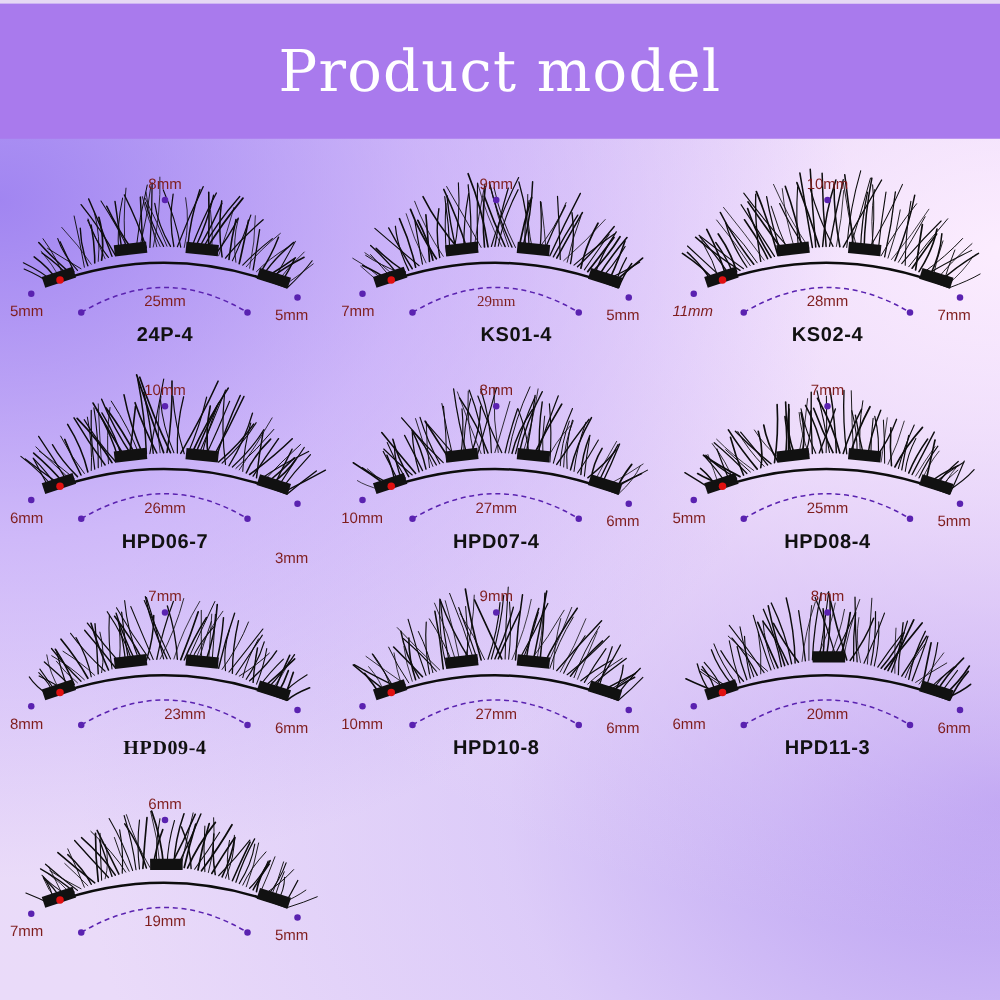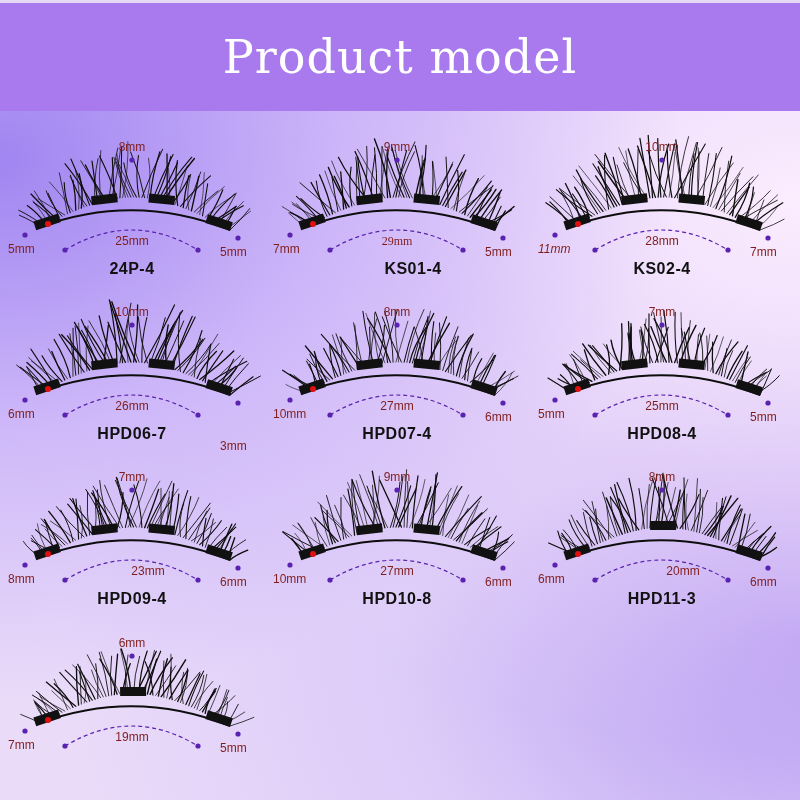--- a/index.html
+++ b/index.html
@@ -732,21 +732,21 @@
       <circle cx="65" cy="118" r="2.6" fill="#5a22b0"></circle>
       <circle cx="198" cy="118" r="2.6" fill="#5a22b0"></circle>
       <circle cx="132" cy="28" r="2.6" fill="#5a22b0"></circle>
       <circle cx="25" cy="103" r="2.6" fill="#5a22b0"></circle>
       <circle cx="238" cy="106" r="2.6" fill="#5a22b0"></circle>
     </svg>
     <span class="lbl lbl-top" style="left:132px; top:8px;">7mm</span>
     <span class="lbl" style="left:8px; top:110px;">8mm</span>
     <span class="lbl lbl-mid" style="left:132px; top:102px;margin-left:16px;">23mm</span>
     <span class="lbl" style="left:220px; top:113px;">6mm</span>
-    <span class="model-name" style="left:132px; top:128px;">HPD09-4</span>
+    <span class="model-name" style="left:132px; top:128px;font-family:Liberation Serif, serif;">HPD09-4</span>
   </div>
     <div class="cell" style="left: 265px; top: 462px;">
     <svg class="lash-svg" width="270" height="160" viewBox="0 0 270 160">
       <g class="lashes">
           <path d="M 40.0 95.0 Q 34.2 85.9 26.8 76.8" stroke="#0d0d0d" stroke-width="1.38" fill="none" stroke-linecap="round"></path>
           <path d="M 42.8 93.6 Q 39.7 82.5 29.9 71.3" stroke="#0d0d0d" stroke-width="0.62" fill="none" stroke-linecap="round"></path>
           <path d="M 45.5 92.3 Q 30.7 81.1 17.5 69.9" stroke="#0d0d0d" stroke-width="1.05" fill="none" stroke-linecap="round"></path>
           <path d="M 48.3 90.9 Q 44.8 76.2 33.6 61.6" stroke="#0d0d0d" stroke-width="0.80" fill="none" stroke-linecap="round"></path>
           <path d="M 51.0 89.6 Q 42.6 75.3 32.8 61.1" stroke="#0d0d0d" stroke-width="0.87" fill="none" stroke-linecap="round"></path>
           <path d="M 53.8 88.2 Q 34.5 78.9 18.3 69.7" stroke="#0d0d0d" stroke-width="0.93" fill="none" stroke-linecap="round"></path>
@@ -919,21 +919,21 @@
       <circle class="magnet-dot" cx="48" cy="92" r="3" fill="#e01010"></circle>
       <path d="M 65 118 Q 132 78 198 118" stroke="#5a22b0" stroke-width="1.2" fill="none" stroke-dasharray="4 3"></path>
       <circle cx="65" cy="118" r="2.6" fill="#5a22b0"></circle>
       <circle cx="198" cy="118" r="2.6" fill="#5a22b0"></circle>
       <circle cx="132" cy="28" r="2.6" fill="#5a22b0"></circle>
       <circle cx="25" cy="103" r="2.6" fill="#5a22b0"></circle>
       <circle cx="238" cy="106" r="2.6" fill="#5a22b0"></circle>
     </svg>
     <span class="lbl lbl-top" style="left:132px; top:8px;">8mm</span>
     <span class="lbl" style="left:8px; top:110px;">6mm</span>
-    <span class="lbl lbl-mid" style="left:132px; top:102px;margin-left:21px;">20mm</span>
+    <span class="lbl lbl-mid" style="left:132px; top:102px;">20mm</span>
     <span class="lbl" style="left:220px; top:113px;">6mm</span>
     <span class="model-name" style="left:132px; top:128px;">HPD11-3</span>
   </div>
     <div class="cell" style="left: 0px; top: 628px;">
     <svg class="lash-svg" width="270" height="160" viewBox="0 0 270 160">
       <g class="lashes">
           <path d="M 40.0 95.0 Q 31.6 90.7 20.7 86.4" stroke="#0d0d0d" stroke-width="0.83" fill="none" stroke-linecap="round"></path>
           <path d="M 42.8 93.6 Q 41.9 83.5 34.5 73.3" stroke="#0d0d0d" stroke-width="0.87" fill="none" stroke-linecap="round"></path>
           <path d="M 45.5 92.3 Q 38.0 83.3 34.6 74.3" stroke="#0d0d0d" stroke-width="0.67" fill="none" stroke-linecap="round"></path>
           <path d="M 48.3 90.9 Q 44.0 82.9 35.4 75.0" stroke="#0d0d0d" stroke-width="1.09" fill="none" stroke-linecap="round"></path>

